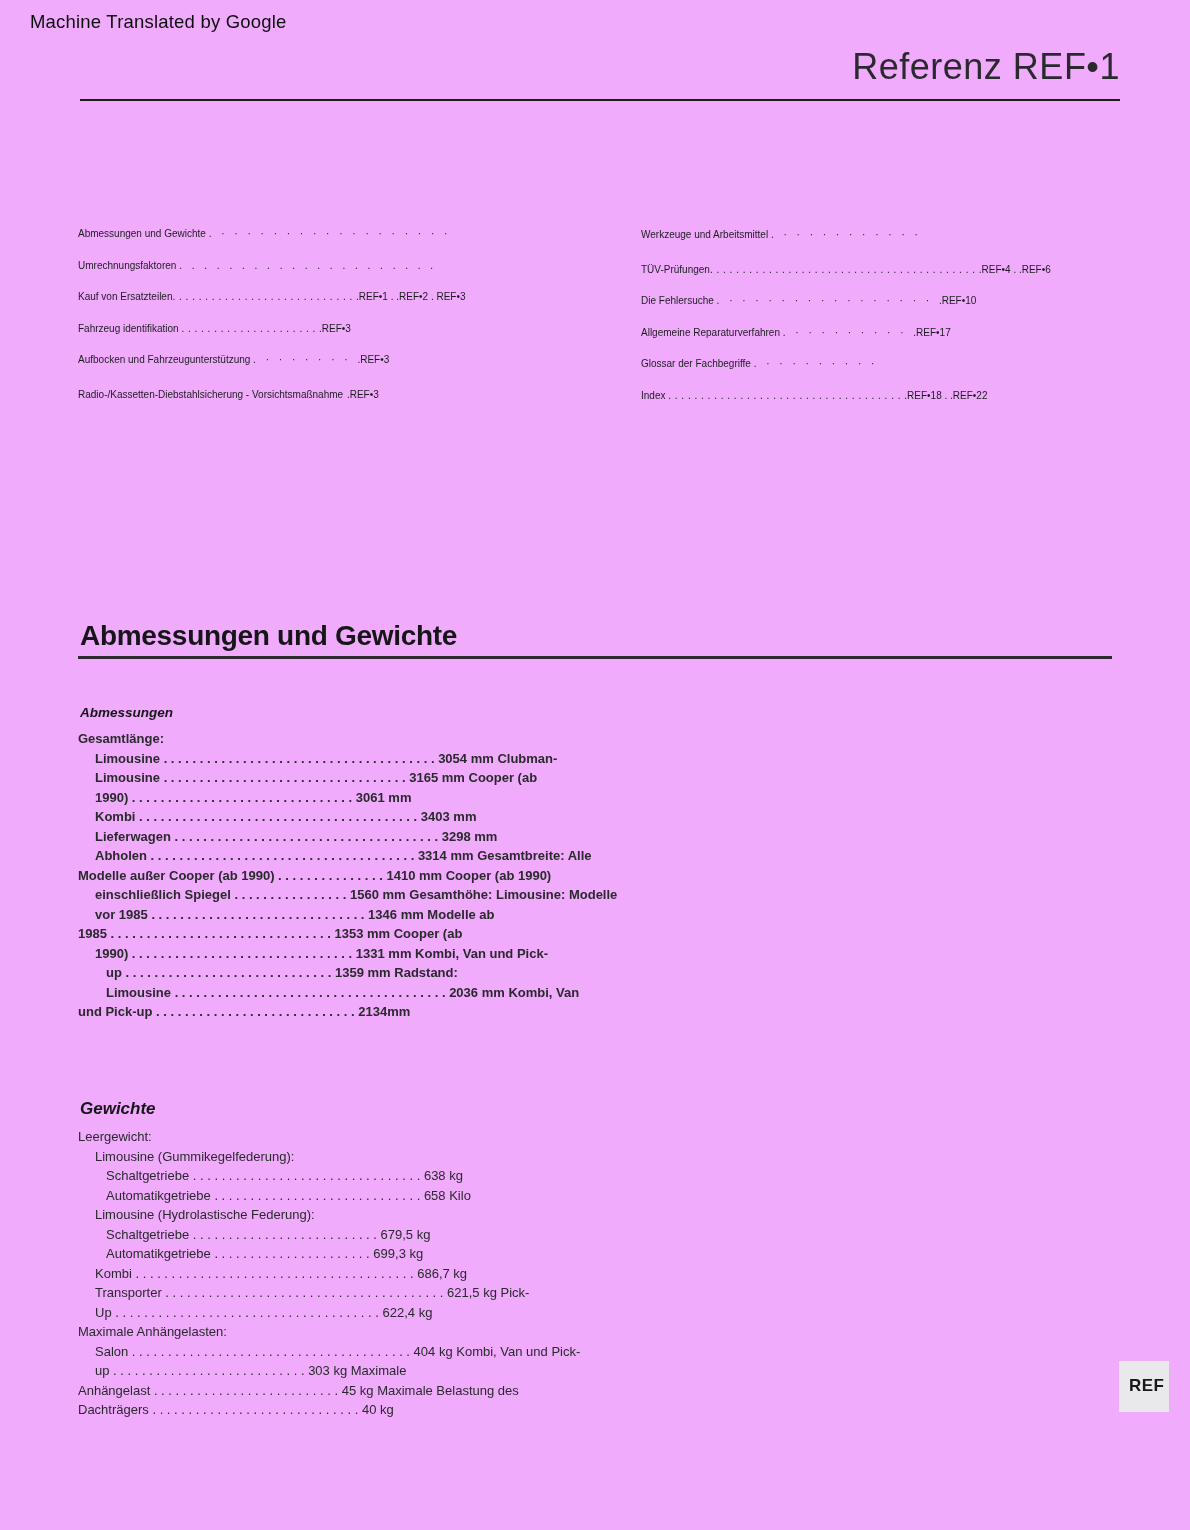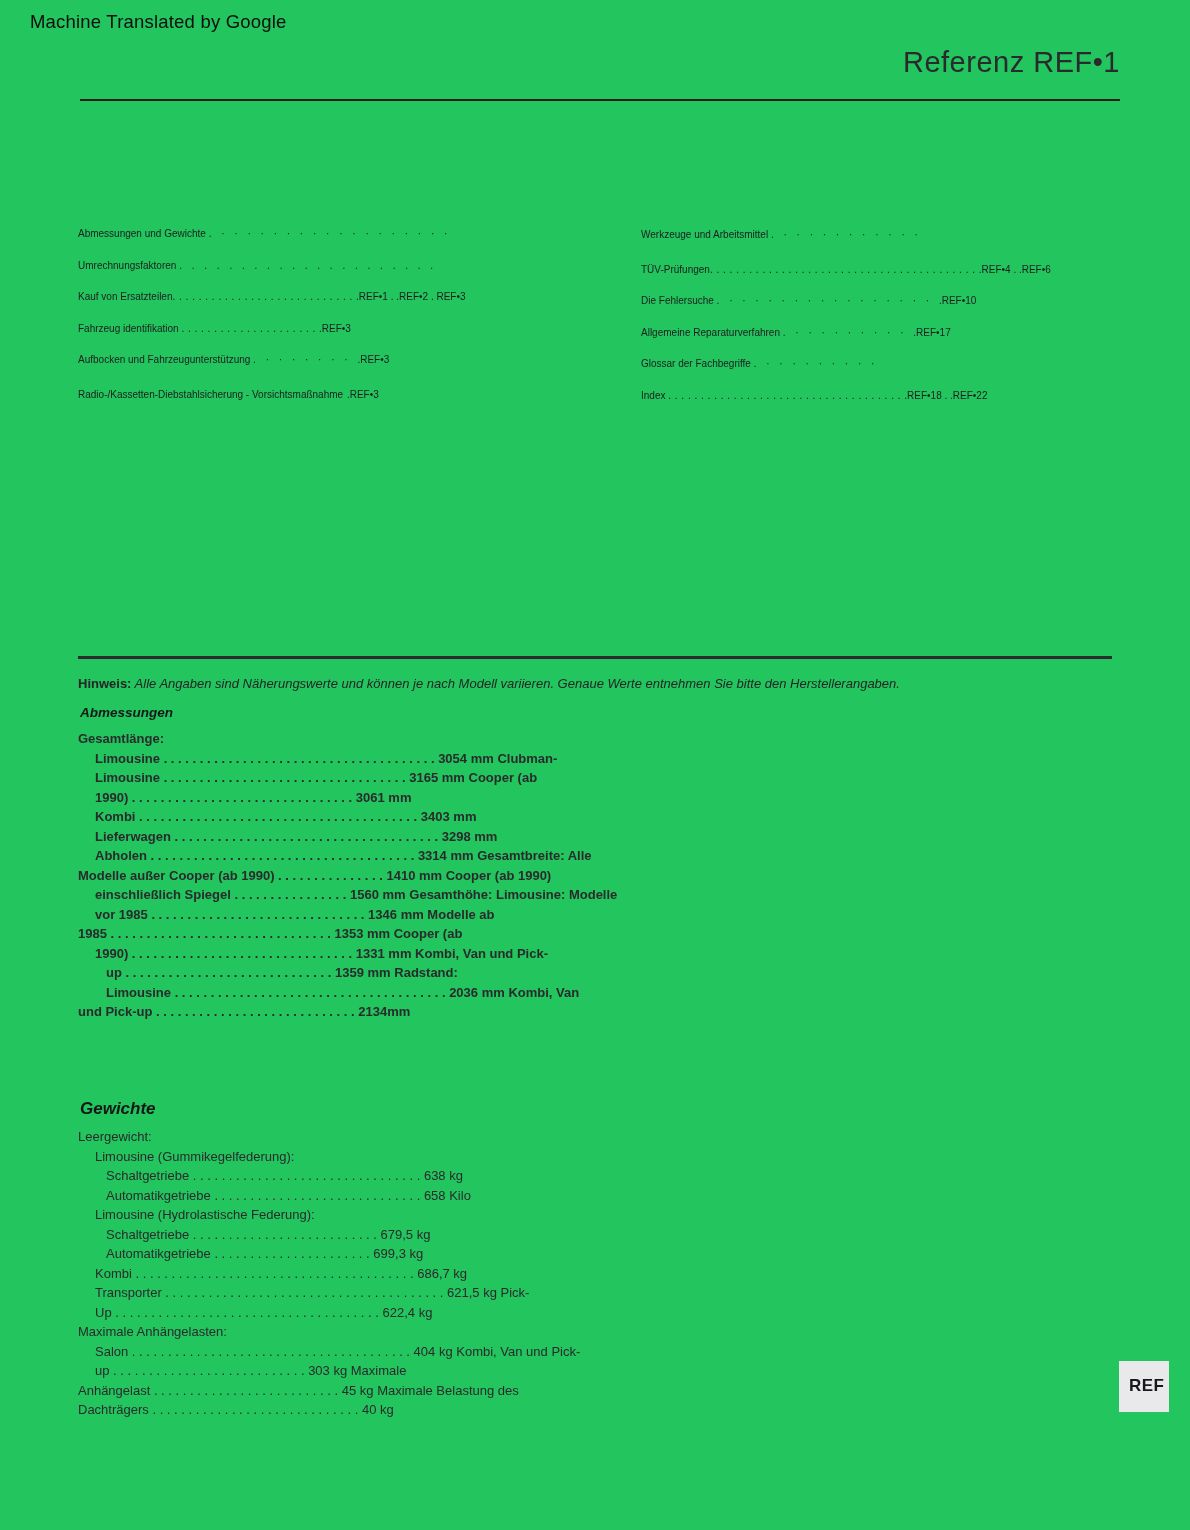--- a/index.html
+++ b/index.html
@@ -1,21 +1,21 @@
 <!DOCTYPE html>
 <html><head>
 <meta charset="utf-8">
 <style>
   html,body{margin:0;padding:0;background:#fff;}
-  .page{position:relative;width:1190px;height:1530px;background:#22c55e;overflow:hidden;
+  .page{position:relative;width:1190px;height:1530px;background:#f0abfc;overflow:hidden;
         font-family:"Liberation Sans","DejaVu Sans",sans-serif;color:#1f1f1f;}
 
   .watermark{position:absolute;left:30px;top:11px;font-size:18.5px;color:#0e0e0e;letter-spacing:.2px;}
 
-  .page-title{position:absolute;right:70px;top:46px;font-size:29px;font-weight:400;color:#2a2a2e;letter-spacing:.5px;margin-left:19px;}
+  .page-title{position:absolute;right:70px;top:46px;font-size:36px;font-weight:400;color:#2a2a2e;letter-spacing:.5px;margin-left:19px;}
   .header-rule{position:absolute;left:80px;right:70px;top:99px;height:2px;background:#1c1c1c;}
 
   .toc-col{position:absolute;white-space:pre;}
   .toc-left{left:78px;top:226px;}
   .toc-right{left:605px;top:227px;margin-left:36px;}
   .toc-row{height:29.5px;padding-top:2px;font-size:10px;color:#1d1d1f;}
   .toc-row.small{font-size:10px;padding-top:5px;}
   .toc-leader.tight{word-spacing:1px;}
   .toc-leader.mid{word-spacing:7px;}
   .toc-leader.spaced{word-spacing:7px;}
@@ -50,23 +50,23 @@
 <div class="page">
 
   <div class="watermark">Machine Translated by Google</div>
 
   <div class="page-title">Referenz REF•1</div>
   <div class="header-rule"></div>
 
   <div class="toc-col toc-left"><div class="toc-row"><span class="toc-label">Abmessungen und Gewichte .</span><span class="toc-leader mid"> · · · · · · · · · · · · · · · · · · </span><span class="toc-ref"></span></div><div class="toc-row"><span class="toc-label">Umrechnungsfaktoren .</span><span class="toc-leader spaced"> . . . . . . . . . . . . . . . . . . . . </span><span class="toc-ref"></span></div><div class="toc-row"><span class="toc-label">Kauf von Ersatzteilen.</span><span class="toc-leader tight"> . . . . . . . . . . . . . . . . . . . . . . . . . . . </span><span class="toc-ref">.REF•1 . .REF•2 . REF•3</span></div><div class="toc-row"><span class="toc-label">Fahrzeug identifikation .</span><span class="toc-leader tight"> . . . . . . . . . . . . . . . . . . . . </span><span class="toc-ref">.REF•3</span></div><div class="toc-row"><span class="toc-label">Aufbocken und Fahrzeugunterstützung .</span><span class="toc-leader mid"> · · · · · · · </span><span class="toc-ref">.REF•3</span></div><div class="toc-row small"><span class="toc-label">Radio-/Kassetten-Diebstahlsicherung - Vorsichtsmaßnahme</span><span class="toc-leader tight"> </span><span class="toc-ref">.REF•3</span></div></div>
   <div class="toc-col toc-right"><div class="toc-row"><span class="toc-label">Werkzeuge und Arbeitsmittel .</span><span class="toc-leader mid"> · · · · · · · · · · · </span><span class="toc-ref"></span></div><div class="toc-row small"><span class="toc-label">TÜV-Prüfungen.</span><span class="toc-leader tight"> . . . . . . . . . . . . . . . . . . . . . . . . . . . . . . . . . . . . . . . . </span><span class="toc-ref">.REF•4 . .REF•6</span></div><div class="toc-row"><span class="toc-label">Die Fehlersuche .</span><span class="toc-leader mid"> · · · · · · · · · · · · · · · · </span><span class="toc-ref">.REF•10</span></div><div class="toc-row"><span class="toc-label">Allgemeine Reparaturverfahren .</span><span class="toc-leader mid"> · · · · · · · · · </span><span class="toc-ref">.REF•17</span></div><div class="toc-row"><span class="toc-label">Glossar der Fachbegriffe .</span><span class="toc-leader mid"> · · · · · · · · · </span><span class="toc-ref"></span></div><div class="toc-row"><span class="toc-label">Index .</span><span class="toc-leader tight"> . . . . . . . . . . . . . . . . . . . . . . . . . . . . . . . . . . . </span><span class="toc-ref">.REF•18 . .REF•22</span></div></div>
 
+  <div class="section-title">Abmessungen und Gewichte</div>
   <div class="section-rule"></div>
 
-  <div class="note"><span class="note-label">Hinweis:</span><span class="note-text"> Alle Angaben sind Näherungswerte und können je nach Modell variieren. Genaue Werte entnehmen Sie bitte den Herstellerangaben.</span></div>
 
   <div class="sub-heading dims-heading">Abmessungen</div>
   <div class="spec-list dims-list"><div class="spec-line"><span class="spec-label">Gesamtlänge:</span><span class="spec-leader tight"> </span><span class="spec-value"></span></div><div class="spec-line ind1"><span class="spec-label">Limousine</span><span class="spec-leader tight"> . . . . . . . . . . . . . . . . . . . . . . . . . . . . . . . . . . . . . . </span><span class="spec-value">3054 mm Clubman-</span></div><div class="spec-line ind1"><span class="spec-label">Limousine</span><span class="spec-leader tight"> . . . . . . . . . . . . . . . . . . . . . . . . . . . . . . . . . . </span><span class="spec-value">3165 mm Cooper (ab</span></div><div class="spec-line ind1"><span class="spec-label">1990)</span><span class="spec-leader tight"> . . . . . . . . . . . . . . . . . . . . . . . . . . . . . . . </span><span class="spec-value">3061 mm</span></div><div class="spec-line ind1"><span class="spec-label">Kombi</span><span class="spec-leader tight"> . . . . . . . . . . . . . . . . . . . . . . . . . . . . . . . . . . . . . . . </span><span class="spec-value">3403 mm</span></div><div class="spec-line ind1"><span class="spec-label">Lieferwagen</span><span class="spec-leader tight"> . . . . . . . . . . . . . . . . . . . . . . . . . . . . . . . . . . . . . </span><span class="spec-value">3298 mm</span></div><div class="spec-line ind1"><span class="spec-label">Abholen</span><span class="spec-leader tight"> . . . . . . . . . . . . . . . . . . . . . . . . . . . . . . . . . . . . . </span><span class="spec-value">3314 mm Gesamtbreite: Alle</span></div><div class="spec-line"><span class="spec-label">Modelle außer Cooper (ab 1990)</span><span class="spec-leader tight"> . . . . . . . . . . . . . . . </span><span class="spec-value">1410 mm Cooper (ab 1990)</span></div><div class="spec-line ind1"><span class="spec-label">einschließlich Spiegel</span><span class="spec-leader tight"> . . . . . . . . . . . . . . . . </span><span class="spec-value">1560 mm Gesamthöhe: Limousine: Modelle</span></div><div class="spec-line ind1"><span class="spec-label">vor 1985</span><span class="spec-leader tight"> . . . . . . . . . . . . . . . . . . . . . . . . . . . . . . </span><span class="spec-value">1346 mm Modelle ab</span></div><div class="spec-line"><span class="spec-label">1985</span><span class="spec-leader tight"> . . . . . . . . . . . . . . . . . . . . . . . . . . . . . . . </span><span class="spec-value">1353 mm Cooper (ab</span></div><div class="spec-line ind1"><span class="spec-label">1990)</span><span class="spec-leader tight"> . . . . . . . . . . . . . . . . . . . . . . . . . . . . . . . </span><span class="spec-value">1331 mm Kombi, Van und Pick-</span></div><div class="spec-line ind2"><span class="spec-label">up</span><span class="spec-leader tight"> . . . . . . . . . . . . . . . . . . . . . . . . . . . . . </span><span class="spec-value">1359 mm Radstand:</span></div><div class="spec-line ind2"><span class="spec-label">Limousine</span><span class="spec-leader tight"> . . . . . . . . . . . . . . . . . . . . . . . . . . . . . . . . . . . . . . </span><span class="spec-value">2036 mm Kombi, Van</span></div><div class="spec-line"><span class="spec-label">und Pick-up</span><span class="spec-leader tight"> . . . . . . . . . . . . . . . . . . . . . . . . . . . . </span><span class="spec-value">2134mm</span></div></div>
 
   <div class="sub-heading weights-heading">Gewichte</div>
   <div class="spec-list weights-list"><div class="spec-line"><span class="spec-label">Leergewicht:</span><span class="spec-leader tight"> </span><span class="spec-value"></span></div><div class="spec-line ind1"><span class="spec-label">Limousine (Gummikegelfederung):</span><span class="spec-leader tight"> </span><span class="spec-value"></span></div><div class="spec-line ind2"><span class="spec-label">Schaltgetriebe</span><span class="spec-leader tight"> . . . . . . . . . . . . . . . . . . . . . . . . . . . . . . . . </span><span class="spec-value">638 kg</span></div><div class="spec-line ind2"><span class="spec-label">Automatikgetriebe</span><span class="spec-leader tight"> . . . . . . . . . . . . . . . . . . . . . . . . . . . . . </span><span class="spec-value">658 Kilo</span></div><div class="spec-line ind1"><span class="spec-label">Limousine (Hydrolastische Federung):</span><span class="spec-leader tight"> </span><span class="spec-value"></span></div><div class="spec-line ind2"><span class="spec-label">Schaltgetriebe</span><span class="spec-leader tight"> . . . . . . . . . . . . . . . . . . . . . . . . . . </span><span class="spec-value">679,5 kg</span></div><div class="spec-line ind2"><span class="spec-label">Automatikgetriebe</span><span class="spec-leader tight"> . . . . . . . . . . . . . . . . . . . . . . </span><span class="spec-value">699,3 kg</span></div><div class="spec-line ind1"><span class="spec-label">Kombi</span><span class="spec-leader tight"> . . . . . . . . . . . . . . . . . . . . . . . . . . . . . . . . . . . . . . . </span><span class="spec-value">686,7 kg</span></div><div class="spec-line ind1"><span class="spec-label">Transporter</span><span class="spec-leader tight"> . . . . . . . . . . . . . . . . . . . . . . . . . . . . . . . . . . . . . . . </span><span class="spec-value">621,5 kg Pick-</span></div><div class="spec-line ind1"><span class="spec-label">Up</span><span class="spec-leader tight"> . . . . . . . . . . . . . . . . . . . . . . . . . . . . . . . . . . . . . </span><span class="spec-value">622,4 kg</span></div><div class="spec-line"><span class="spec-label">Maximale Anhängelasten:</span><span class="spec-leader tight"> </span><span class="spec-value"></span></div><div class="spec-line ind1"><span class="spec-label">Salon</span><span class="spec-leader tight"> . . . . . . . . . . . . . . . . . . . . . . . . . . . . . . . . . . . . . . . </span><span class="spec-value">404 kg Kombi, Van und Pick-</span></div><div class="spec-line ind1"><span class="spec-label">up</span><span class="spec-leader tight"> . . . . . . . . . . . . . . . . . . . . . . . . . . . </span><span class="spec-value">303 kg Maximale</span></div><div class="spec-line"><span class="spec-label">Anhängelast</span><span class="spec-leader tight"> . . . . . . . . . . . . . . . . . . . . . . . . . . </span><span class="spec-value">45 kg Maximale Belastung des</span></div><div class="spec-line"><span class="spec-label">Dachträgers</span><span class="spec-leader tight"> . . . . . . . . . . . . . . . . . . . . . . . . . . . . . </span><span class="spec-value">40 kg</span></div></div>
 
   <div class="ref-tab">
     <div class="ref-tab-label">REF</div>
   </div>

